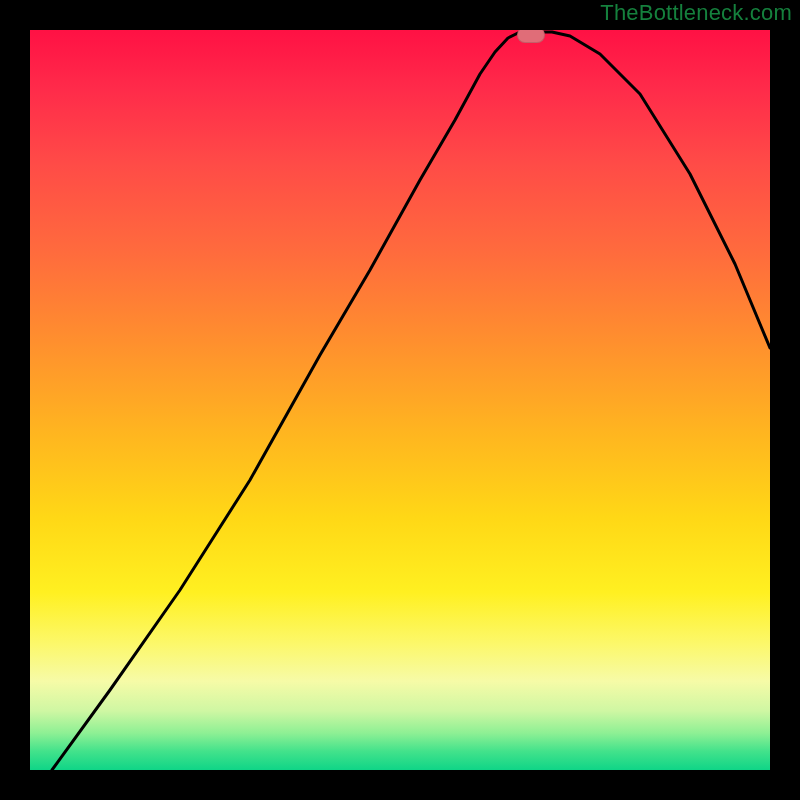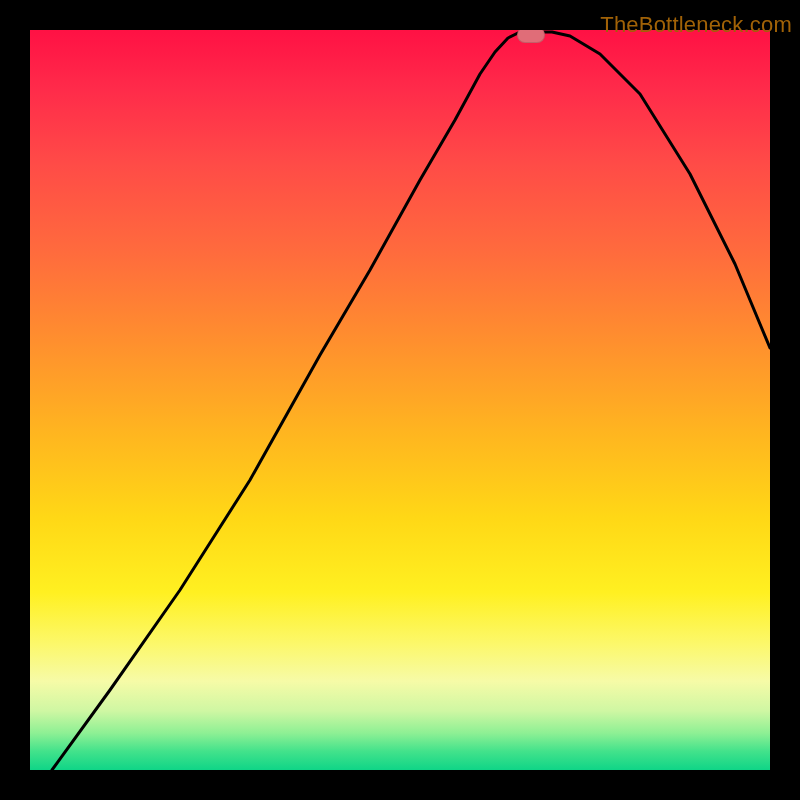--- a/index.html
+++ b/index.html
@@ -54,23 +54,23 @@
   .marker {
     position: absolute;
     width: 26px;
     height: 14px;
     border-radius: 8px;
     background: #e06d78;
     border: 1px solid rgba(0,0,0,0.12);
   }
   .watermark {
     position: absolute;
-    top: 12px;
+    top: 0;
     right: 8px;
-    color: #a16207;
+    color: #15803d;
     font-family: Arial, Helvetica, sans-serif;
     font-size: 22px;
     letter-spacing: 0.2px;
   }
 </style>
 </head>
 <body>
 
 <div class="frame">
 

